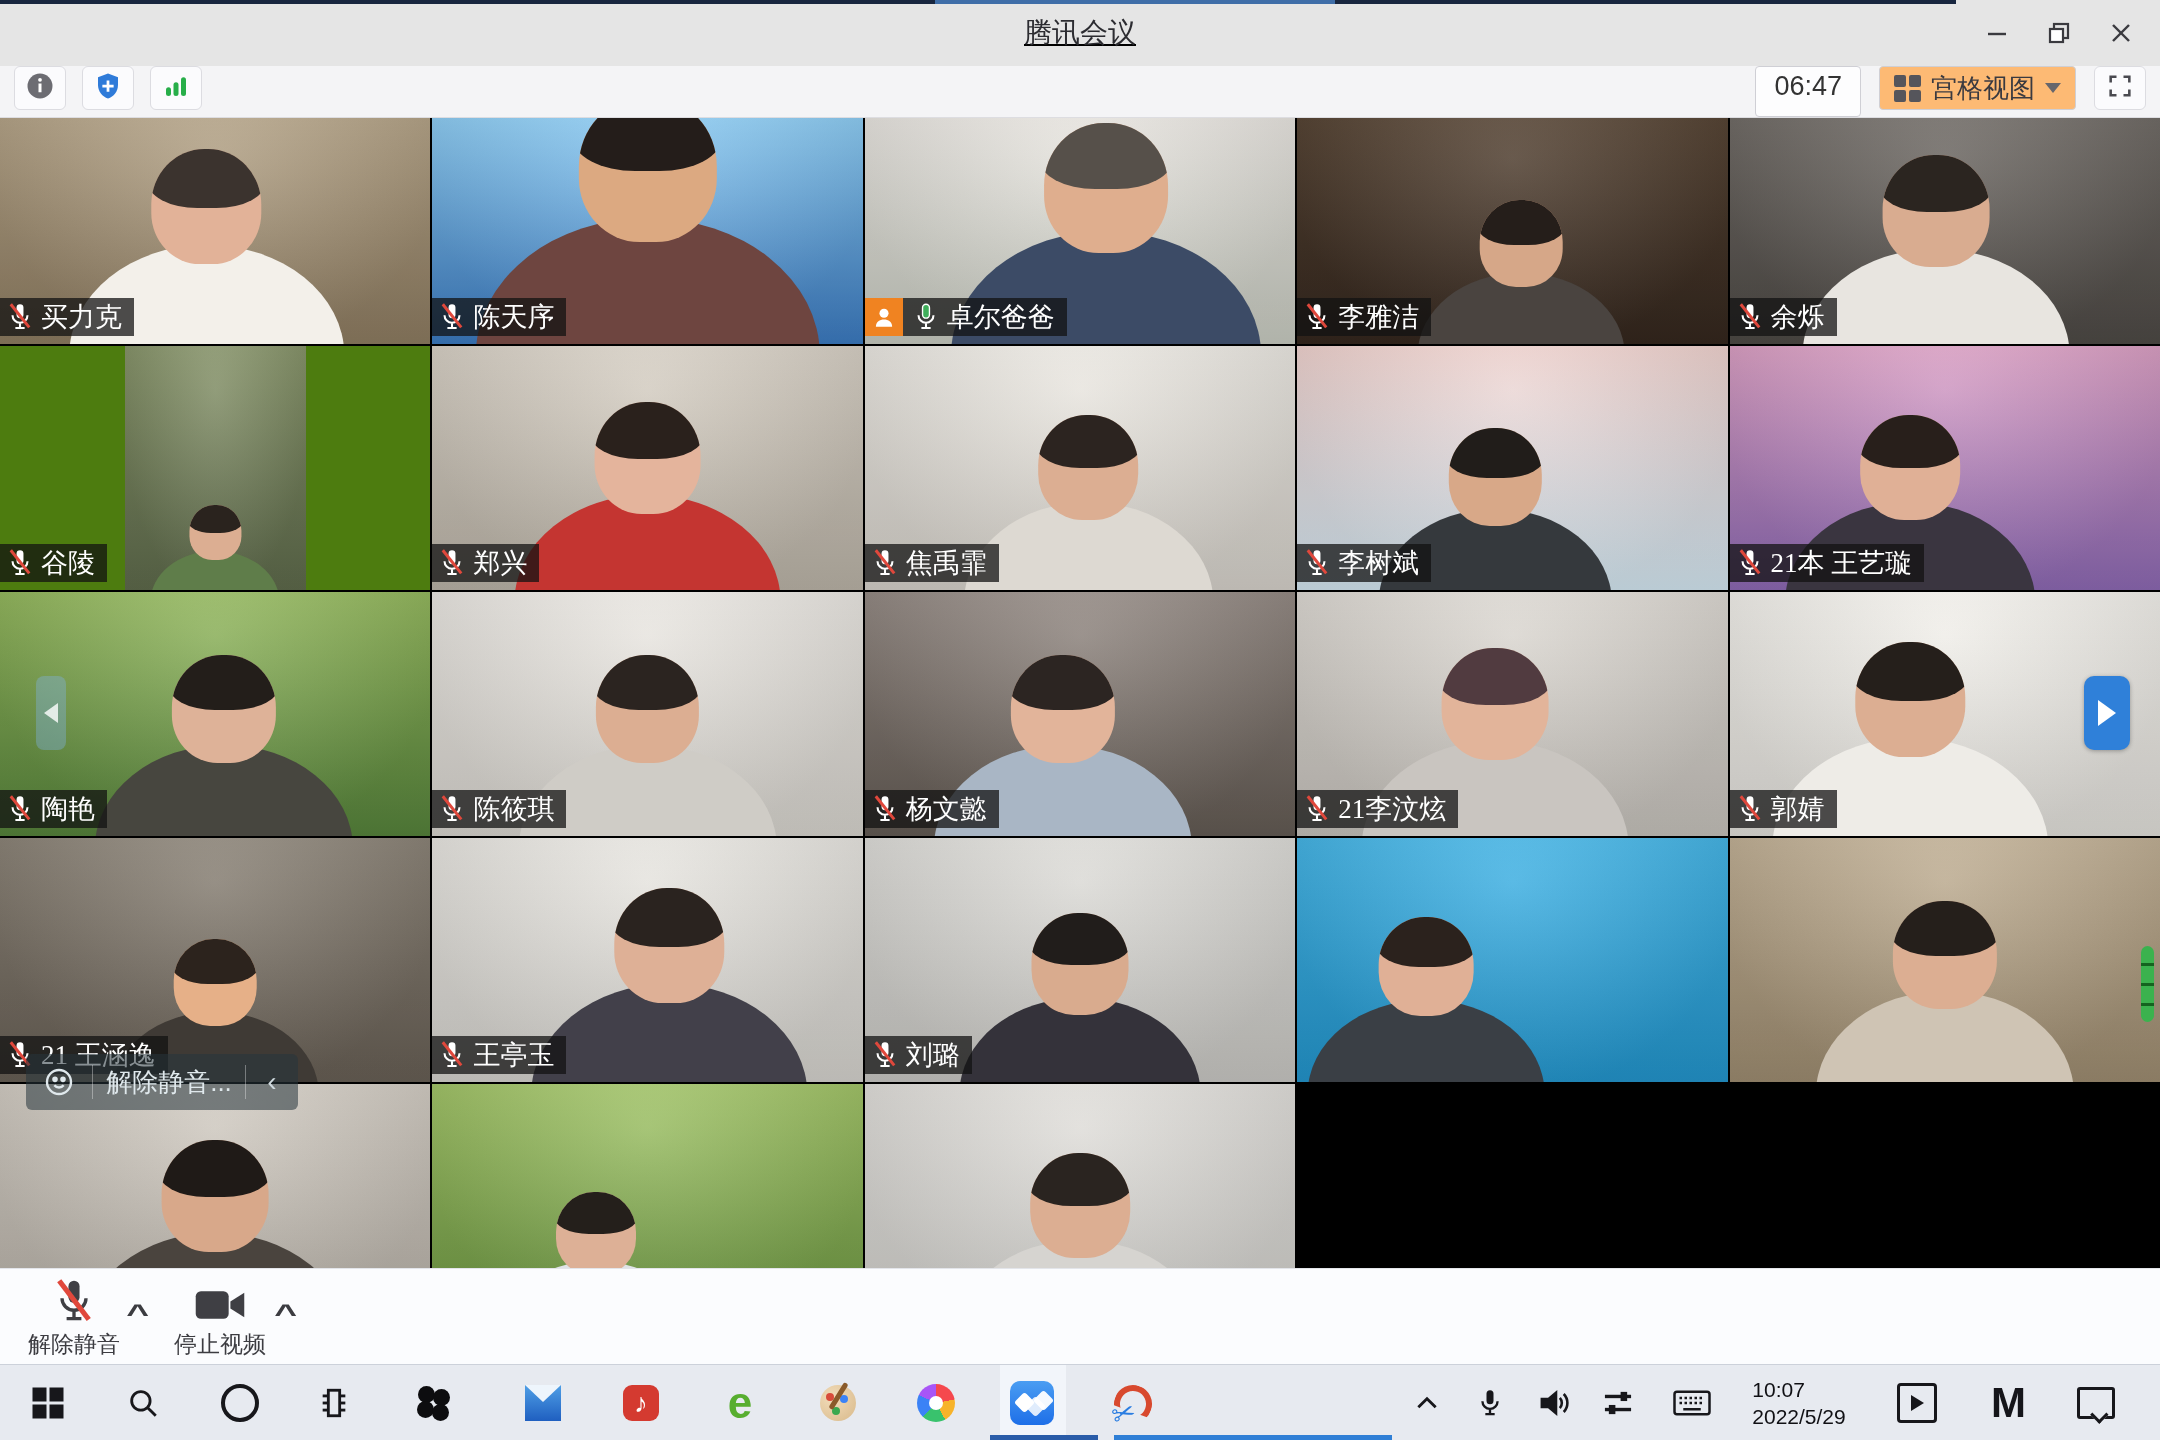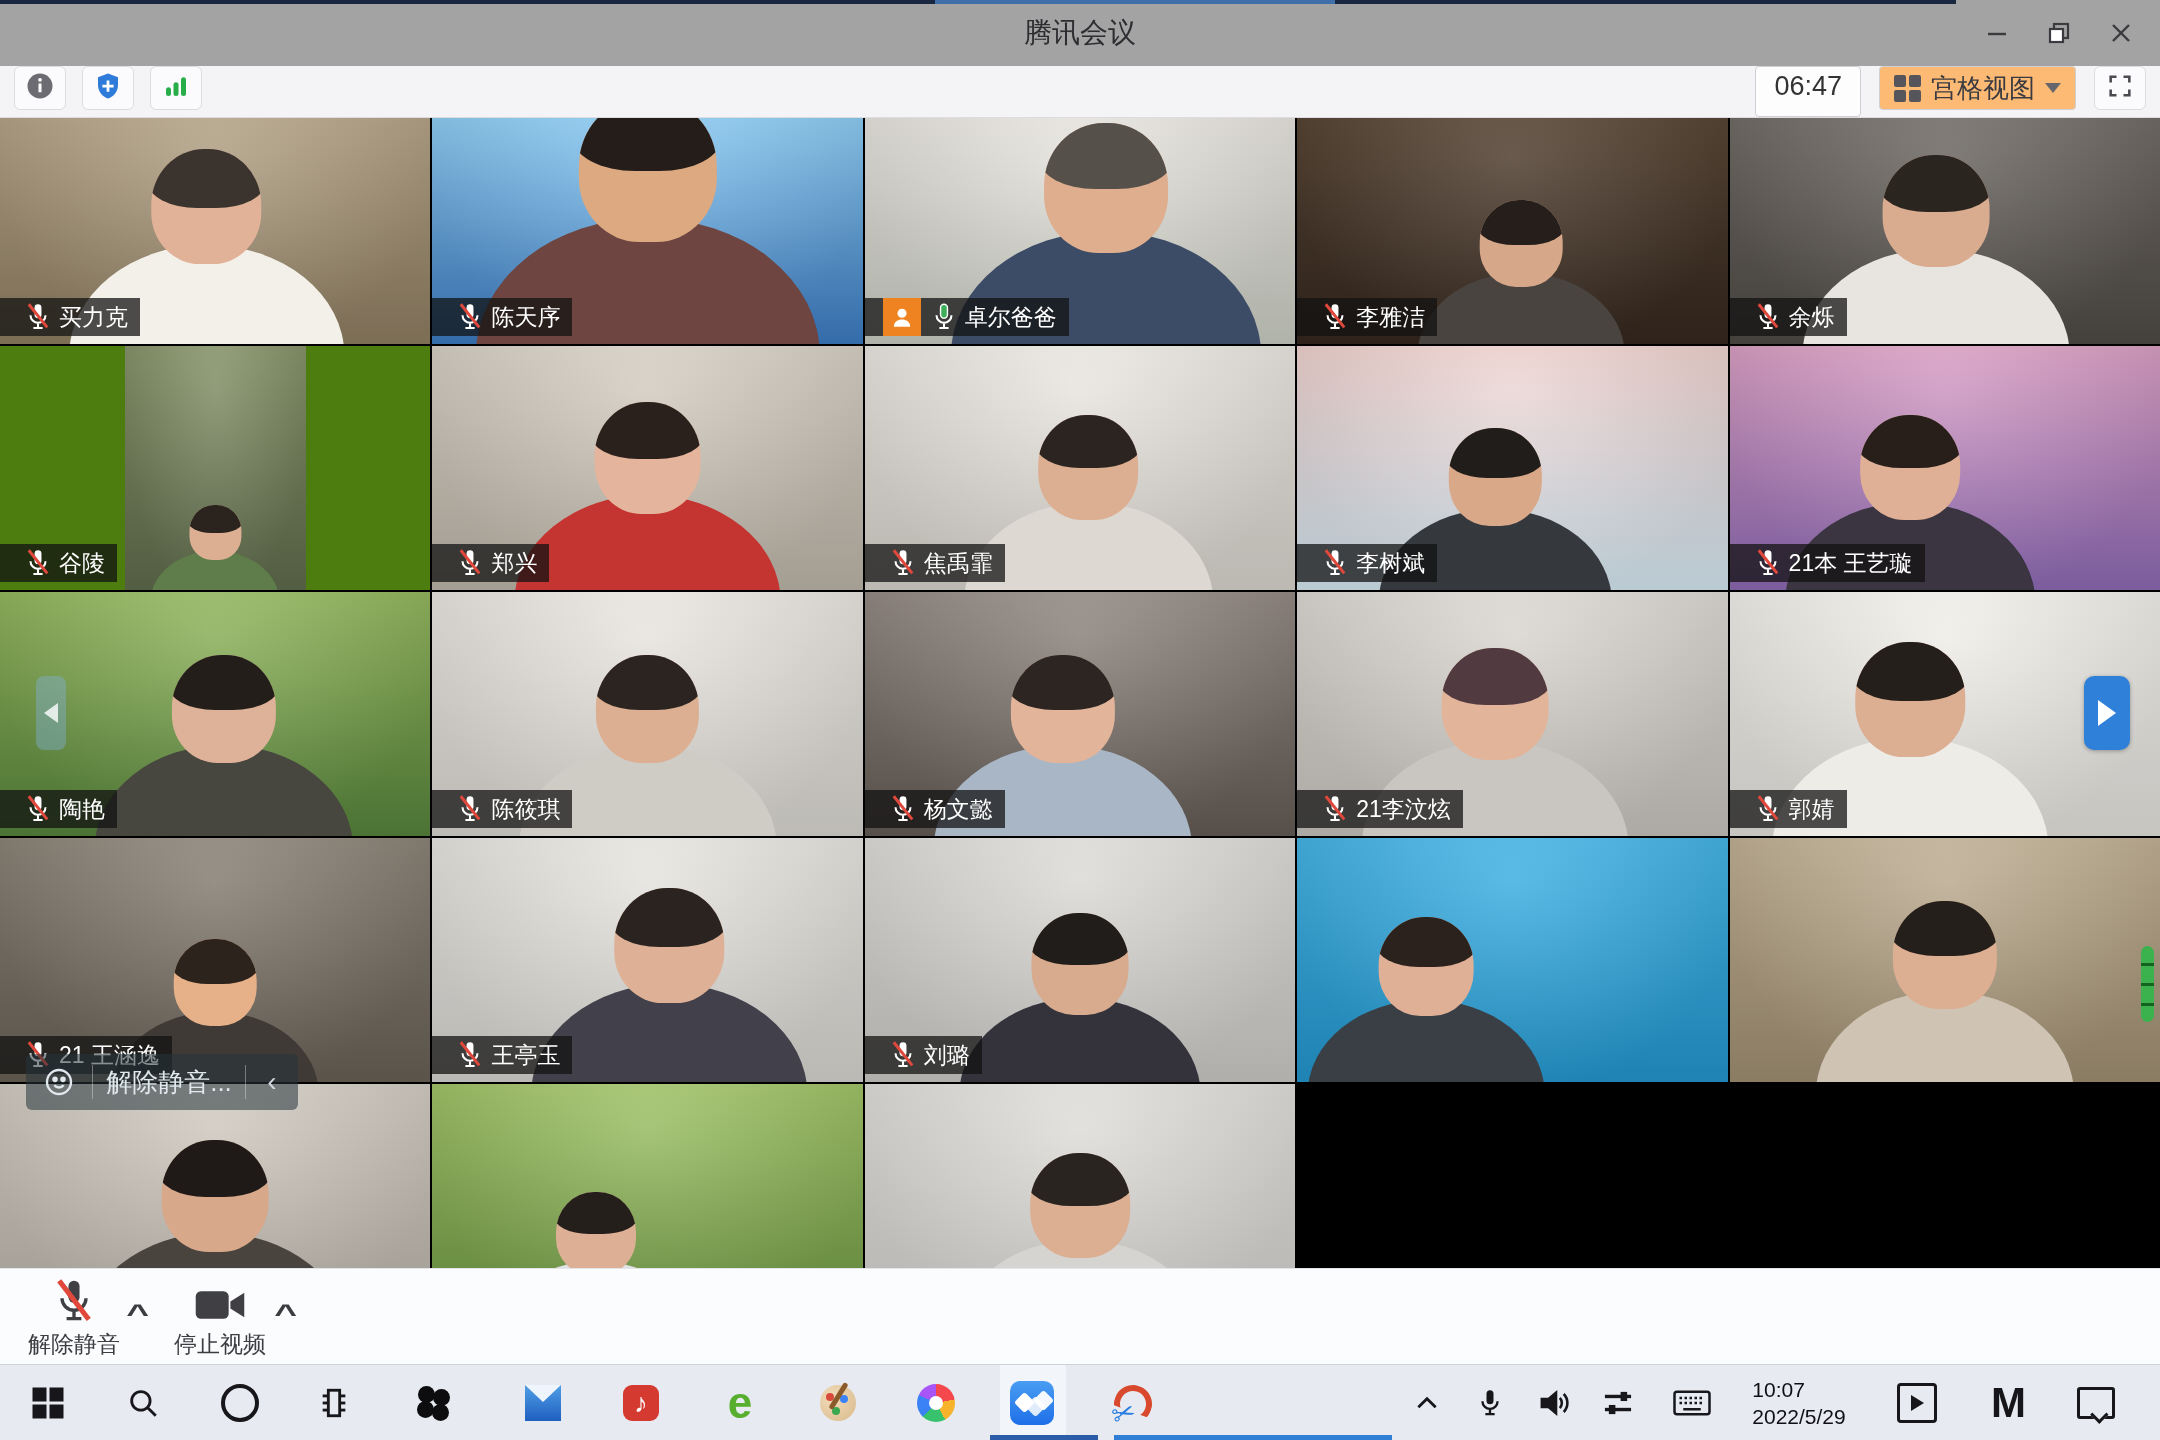--- a/index.html
+++ b/index.html
@@ -6,22 +6,22 @@
   body{width:2160px;height:1440px;overflow:hidden;background:#000;
        font-family:"Liberation Sans","DejaVu Sans",sans-serif;
        -webkit-font-smoothing:antialiased;}
   .app{position:relative;width:2160px;height:1440px;}
 
   
   .topstrip{position:absolute;top:0;left:0;width:1956px;height:4px;background:#18263f;z-index:6;}
   .topstrip .seg{position:absolute;left:935px;width:400px;height:4px;background:#3f6ea8;}
 
   
-  .titlebar{position:absolute;top:0;left:0;width:2160px;height:66px;background:#a3a3a3;
-            border-bottom:5px solid #b91c1c;display:flex;align-items:center;justify-content:center;z-index:5;}
+  .titlebar{position:absolute;top:0;left:0;width:2160px;height:66px;background:#e5e5e5;
+            border-bottom:5px solid #b91c1c;display:flex;align-items:center;justify-content:center;z-index:5;text-decoration:underline;}
   .title{font-size:28px;color:#2c2c31;}
   .winctl{position:absolute;right:8px;top:0;height:66px;display:flex;align-items:center;}
   .winbtn{width:62px;height:66px;display:flex;align-items:center;justify-content:center;}
   .winbtn svg{stroke:#3a3a3f;}
 
   
   .toolbar{position:absolute;top:66px;left:0;width:2160px;height:52px;background:#f4f4f6;
            border-bottom:1px solid #dddde1;display:flex;padding:0 14px;box-sizing:border-box;z-index:5;}
   .tbtn{width:50px;height:42px;border:1px solid #dcdce1;border-radius:6px;background:#fbfbfd;
         display:flex;align-items:center;justify-content:center;margin-right:16px;}
@@ -47,21 +47,21 @@
   .tile.strip{background:#4d7c0f;}
   .tile.strip .vid{left:29%;right:29%;}
   .fig{position:absolute;bottom:-5%;left:var(--figx,50%);width:var(--figw,58%);transform:translateX(-50%);}
   .fig .head{width:40%;height:0;padding-bottom:42%;margin:0 auto;background:var(--skin);
              border-radius:48% 48% 44% 44%;position:relative;overflow:hidden;}
   .fig .head::before{content:"";position:absolute;left:-4%;right:-4%;top:-4%;height:55%;
              background:var(--hair);border-radius:50% 50% 42% 42%;}
   .fig .torso{width:100%;height:0;padding-bottom:40%;background:var(--shirt);
              border-radius:50% 50% 0 0 / 100% 100% 0 0;margin-top:-7%;}
   .chip{position:absolute;left:0;bottom:8px;display:flex;align-items:center;height:38px;
-        background:rgba(18,18,18,.74);color:#fff;font-size:23px;padding:0 12px 0 24px;gap:7px;z-index:2;}
+        background:rgba(18,18,18,.74);color:#fff;font-size:27px;padding:0 12px 0 6px;gap:7px;z-index:2;font-family:Liberation Serif, serif;}
   .badge{width:38px;height:38px;background:#f08321;display:flex;align-items:center;justify-content:center;margin:0 2px 0 -6px;}
   .chip svg{display:block;}
 
   
   .page-next{position:absolute;right:30px;top:676px;width:46px;height:74px;background:#2f80d9;border-radius:10px;
              display:flex;align-items:center;justify-content:center;z-index:4;box-shadow:0 1px 4px rgba(0,0,0,.3);}
   .page-next i{width:0;height:0;border-top:13px solid transparent;border-bottom:13px solid transparent;border-left:18px solid #fff;}
   .page-prev{position:absolute;left:36px;top:676px;width:30px;height:74px;background:rgba(130,180,230,.38);border-radius:8px;
              display:flex;align-items:center;justify-content:center;z-index:4;}
   .page-prev i{width:0;height:0;border-top:10px solid transparent;border-bottom:10px solid transparent;border-right:14px solid rgba(255,255,255,.8);}

